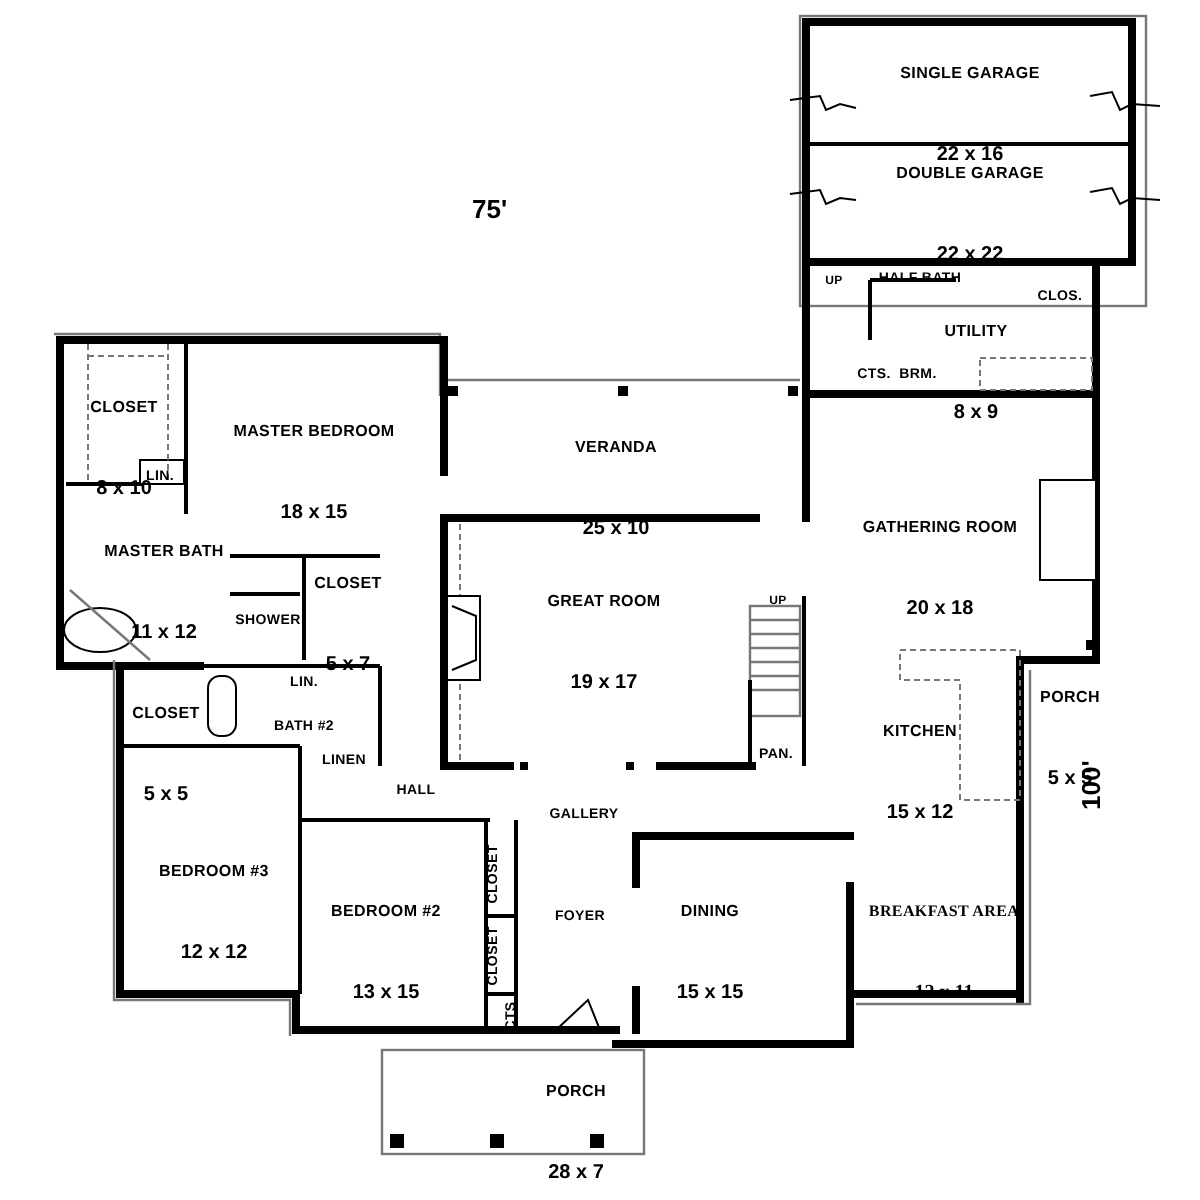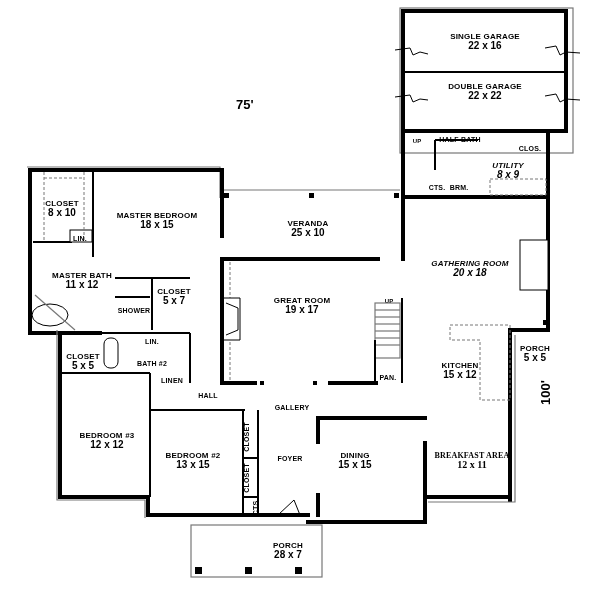--- a/index.html
+++ b/index.html
@@ -7,21 +7,21 @@
   svg { position: absolute; left: 0; top: 0; }
   .wall { stroke: #000; stroke-width: 4; fill: none; stroke-linecap: square; }
   .wall-thin { stroke: #000; stroke-width: 2; fill: none; }
   .outline { stroke: #777; stroke-width: 1.2; fill: none; }
   .dash { stroke: #777; stroke-width: 1; fill: none; stroke-dasharray: 3 2; }
   .door { stroke: #000; stroke-width: 1; fill: none; }
   .fixture { stroke: #000; stroke-width: 1; fill: #fff; }
   .col { fill: #000; }
   .lbl { position: absolute; text-align: center; color: #000; font-weight: bold; line-height: 1.05; white-space: nowrap; transform: translateX(-50%); }
   .lbl .n { display: block; font-size: 8px; letter-spacing: 0.2px; }
-  .lbl .d { display: block; font-size: 10px; }
+  .lbl .d { display: block; font-size: 10px; margin-top: 32px; }
   .small .n { font-size: 7px; }
   .tiny .n { font-size: 6px; }
   .vert { transform: translate(-50%, -50%) rotate(-90deg); }
   .dim { position: absolute; font-weight: bold; font-size: 13px; color: #000; }
   .dim-v { transform: rotate(-90deg); transform-origin: left top; }
 </style>
 </head>
 <body>
 
 <svg width="600" height="600" viewBox="0 0 600 600">
@@ -132,21 +132,21 @@
     <div class="lbl" style="left: 485px; top: 83px;">
       <span class="n">DOUBLE GARAGE</span>
       <span class="d">22 x 22</span>
     </div>
     <div class="lbl small" style="left: 460px; top: 136px;">
       <span class="n">HALF BATH</span>
     </div>
     <div class="lbl small" style="left: 530px; top: 145px;">
       <span class="n">CLOS.</span>
     </div>
-    <div class="lbl" style="left: 508px; top: 162px; font-style: italic;">
+    <div class="lbl" style="left: 488px; top: 162px;">
       <span class="n">UTILITY</span>
       <span class="d">8 x 9</span>
     </div>
     <div class="lbl small" style="left: 437px; top: 184px;">
       <span class="n">CTS.</span>
     </div>
     <div class="lbl small" style="left: 459px; top: 184px;">
       <span class="n">BRM.</span>
     </div>
     <div class="lbl" style="left: 62px; top: 200px;">
@@ -161,21 +161,21 @@
       <span class="n">LIN.</span>
     </div>
     <div class="lbl" style="left: 308px; top: 220px;">
       <span class="n">VERANDA</span>
       <span class="d">25 x 10</span>
     </div>
     <div class="lbl" style="left: 62px; top: 272px; padding-left: 40px;">
       <span class="n">MASTER BATH</span>
       <span class="d">11 x 12</span>
     </div>
-    <div class="lbl" style="left: 470px; top: 260px; font-style: italic;">
+    <div class="lbl" style="left: 470px; top: 260px;">
       <span class="n">GATHERING ROOM</span>
       <span class="d">20 x 18</span>
     </div>
     <div class="lbl" style="left: 302px; top: 297px;">
       <span class="n">GREAT ROOM</span>
       <span class="d">19 x 17</span>
     </div>
     <div class="lbl" style="left: 174px; top: 288px;">
       <span class="n">CLOSET</span>
       <span class="d">5 x 7</span>

